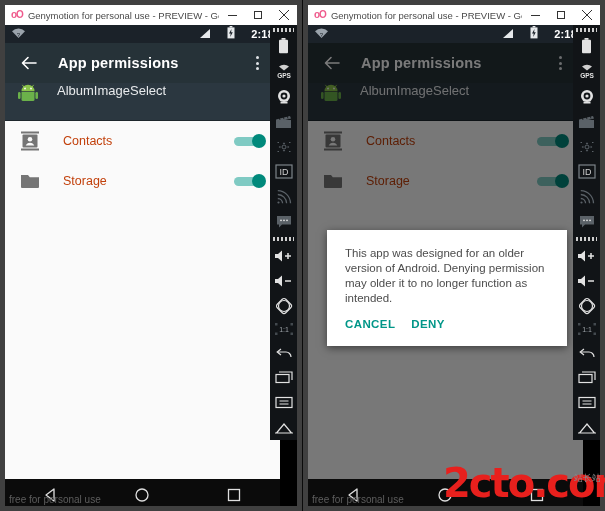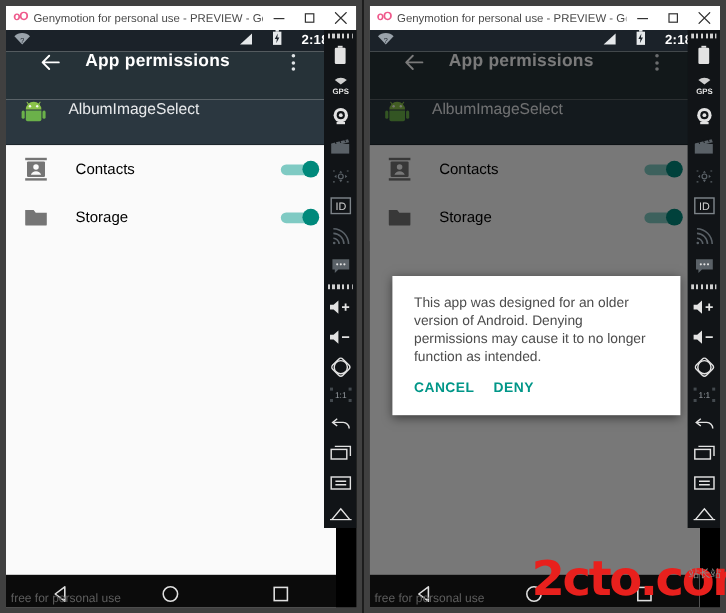--- a/index.html
+++ b/index.html
@@ -31,37 +31,37 @@
   
   .phone { position:absolute; top:20px; left:0; width:275px; height:490px;
            background:#fafafa; overflow:hidden; }
 
   .statusbar { height:18px; background:#1b2229; display:flex; align-items:center;
                padding:0 6px; color:#fff; }
   .sb-left { flex:1; display:flex; align-items:center; }
   .sb-right { display:flex; align-items:center; gap:16px; }
   .sb-time { font-size:11px; font-weight:bold; color:#fff; letter-spacing:0.2px; }
 
-  .appbar { height:40px; background:#263238; display:flex; 
-            padding:0 28px; }
+  .appbar { height:40px; background:#263238; display:flex; align-items:center;
+            padding:0 15px; }
   .appbar-title { color:#fff; font-size:14.5px; font-weight:bold; margin-left:20px;
                   letter-spacing:.2px; }
   .back-arrow { width:18px; height:18px; position:relative; }
   .kebab { width:16px; height:18px; display:flex; flex-direction:column;
            justify-content:center; align-items:center; gap:2.5px; margin-left:auto; }
   .kebab i { width:3px; height:3px; border-radius:50%; background:#dfe3e6; display:block; }
 
   .apphead { height:38px; background:#2b3740; display:flex; align-items:flex-start;
              padding:0 12px; border-bottom:1px solid #1d262c; }
   .apphead-name { color:#e8eaec; font-size:13px; margin-left:18px; }
 
   .perm-list { background:#fafafa; }
   .perm-row { height:40px; display:flex; align-items:center; padding:0 14px; }
   .perm-icon { width:22px; height:22px; flex:0 0 22px; }
-  .perm-label { margin-left:22px; font-size:12.5px; color:#000000; }
+  .perm-label { margin-left:22px; font-size:12.5px; color:#c2410c; }
   .toggle { margin-left:auto; width:32px; height:14px; position:relative; }
   .toggle .track { position:absolute; left:0; top:3px; width:30px; height:9px;
                    border-radius:5px; background:#7fcac3; }
   .toggle .knob { position:absolute; right:0; top:0; width:14px; height:14px;
                   border-radius:50%; background:#00897b; }
 
   .navbar { position:absolute; bottom:0; left:0; width:275px; height:36px;
             background:#0b0b0b; display:flex; align-items:center;
             justify-content:space-around; }
   .navbar svg { opacity:.92; }
@@ -447,21 +447,21 @@
           <span class="perm-label">Storage</span>
           <span class="toggle">
             <span class="track"></span>
               <span class="knob"></span>
           </span>
         </div>
       </div>
 
       <div class="scrim"></div>
       <div class="dialog">
-        <div class="dialog-text">This app was designed for an older version of Android. Denying permissions may cause it to no longer function as intended.</div>
+        <div class="dialog-text">This app was designed for an older version of Android. Denying permission may older it to no longer function as intended.</div>
         <div class="dialog-actions">
           <span class="dialog-btn">CANCEL</span>
           <span class="dialog-btn">DENY</span>
         </div>
       </div>
 
       <div class="navbar">
         <span>
           <svg width="16" height="16" viewBox="0 0 16 16">
               <path d="M11 2 L3 8 L11 14 Z" fill="none" stroke="#f2f2f2" stroke-width="1.3" stroke-linejoin="round"></path>

